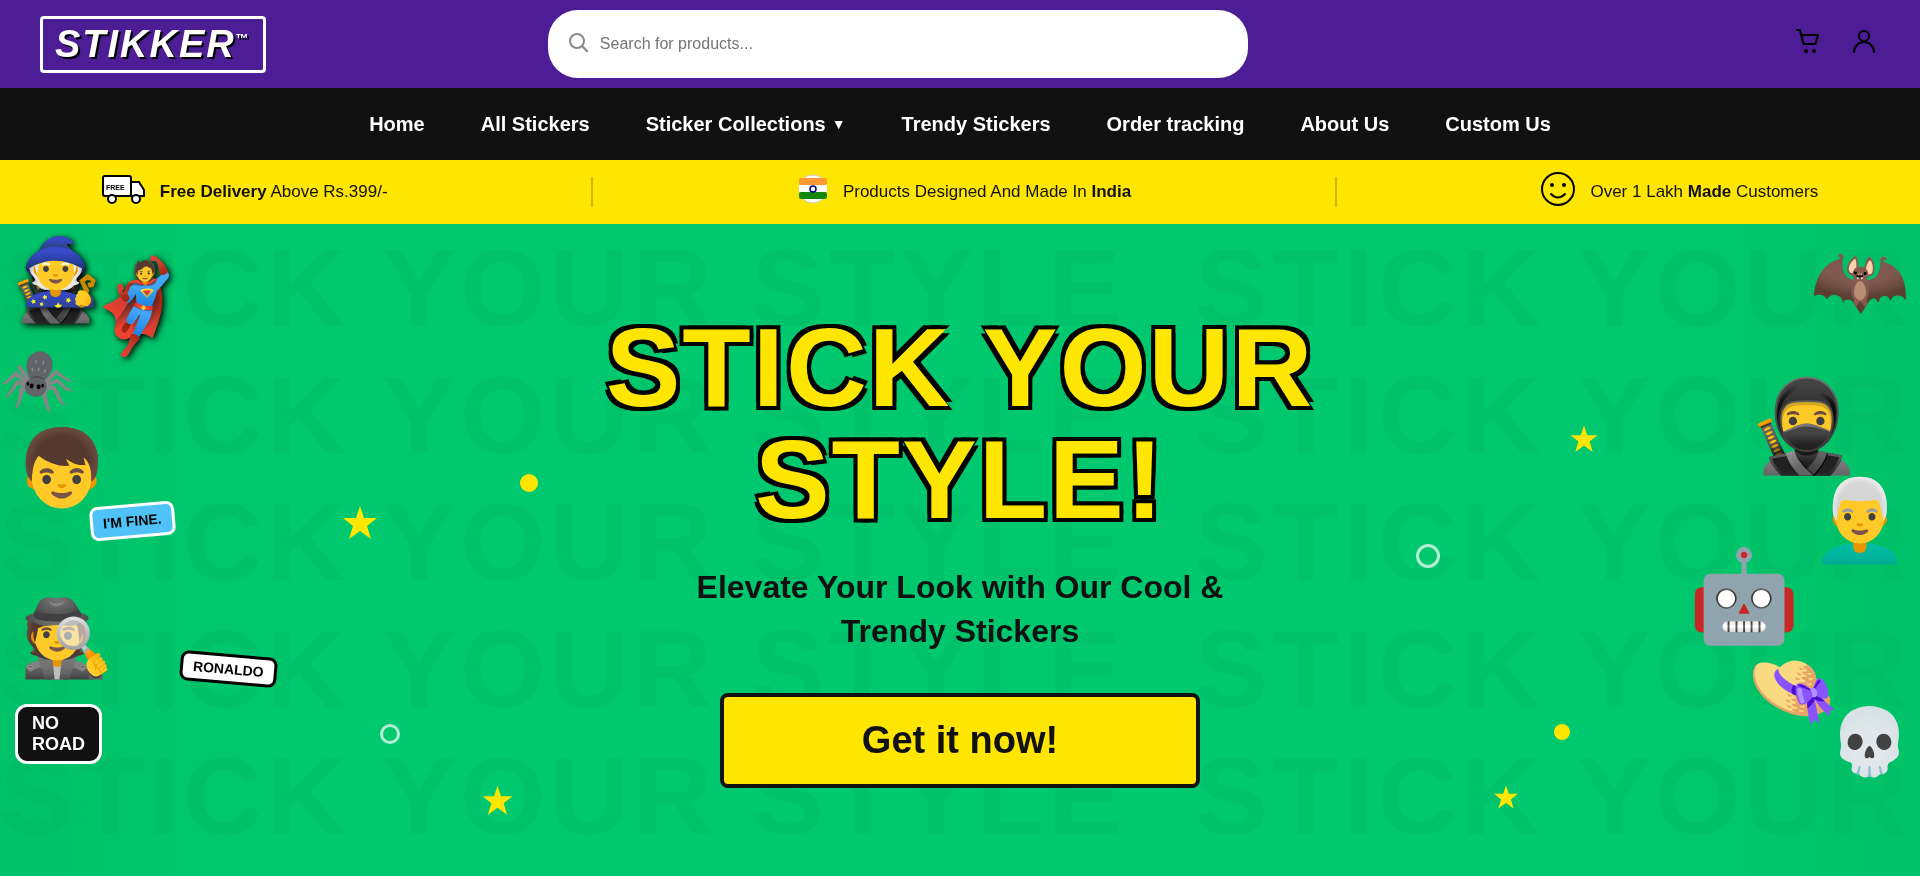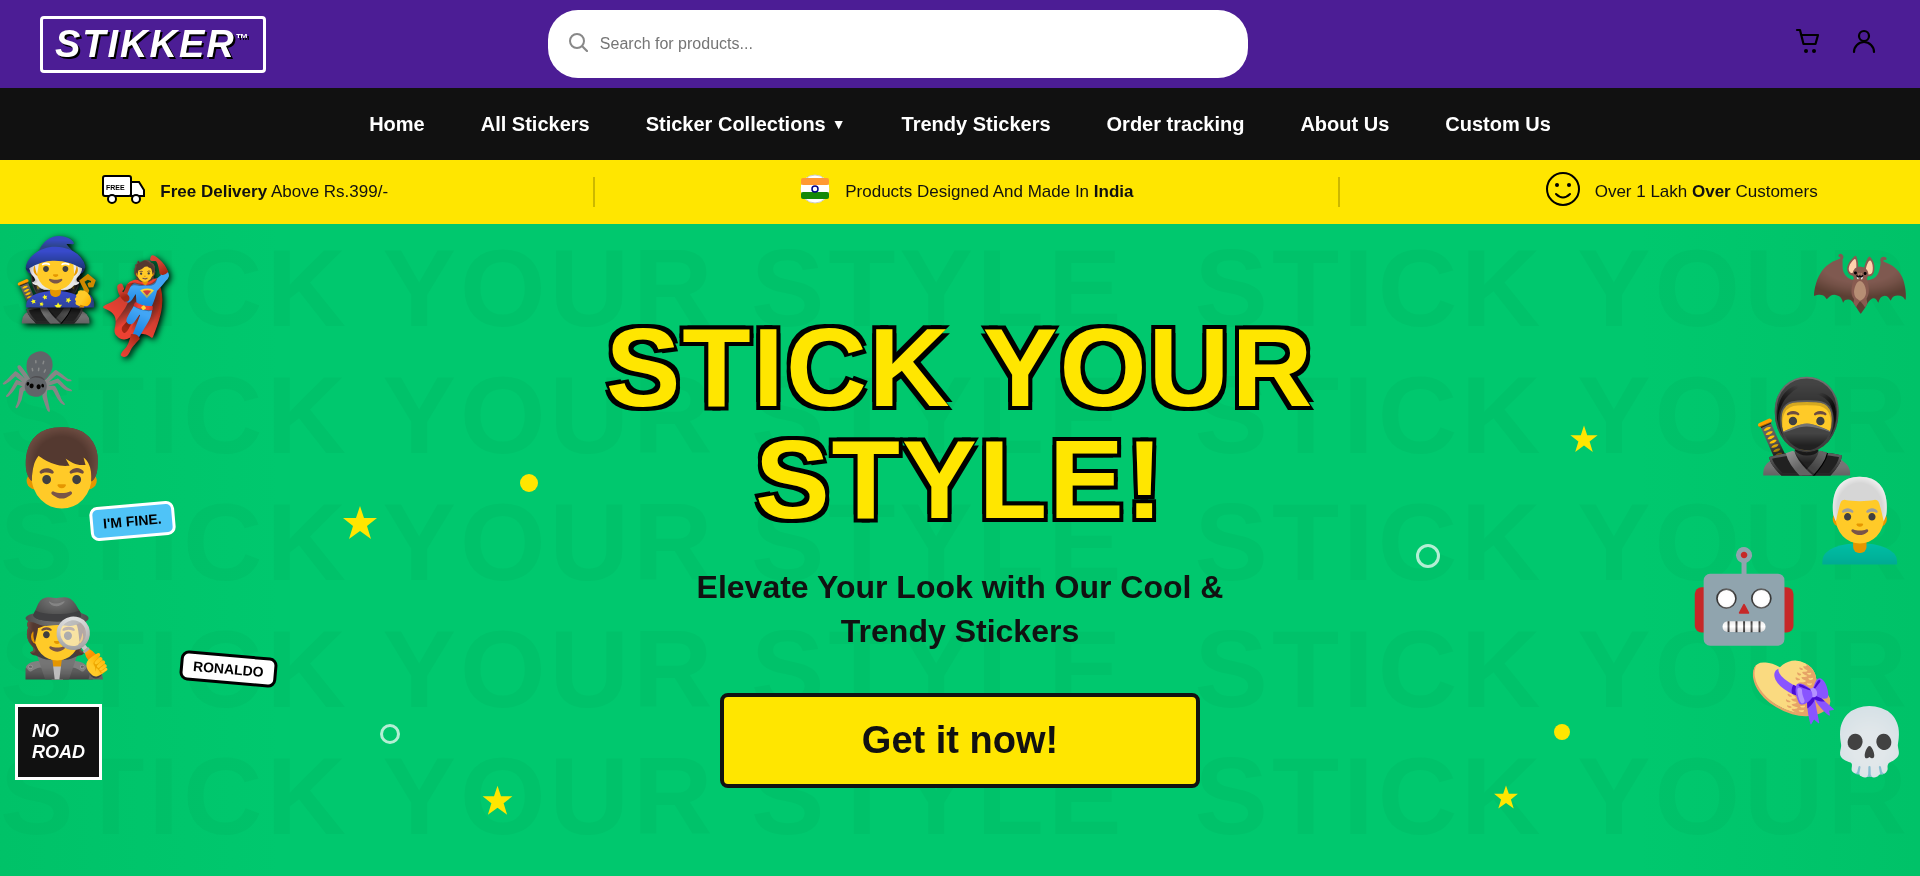--- a/index.html
+++ b/index.html
@@ -314,21 +314,21 @@
   <div class="info-item">
     <span class="info-icon">
       <svg width="36" height="36" viewBox="0 0 36 36" fill="none">
         <circle cx="18" cy="18" r="16" stroke="#000" stroke-width="2" fill="#FFE600"></circle>
         <circle cx="12" cy="14" r="2" fill="#000"></circle>
         <circle cx="24" cy="14" r="2" fill="#000"></circle>
         <path d="M11 23 Q18 30 25 23" stroke="#000" stroke-width="2" stroke-linecap="round" fill="none"></path>
       </svg>
     </span>
     <span class="info-text">
-      <span>Over 1 Lakh </span><strong>Over</strong><span> Customers</span>
+      <span>Over 1 Lakh </span><strong>Made</strong><span> Customers</span>
     </span>
   </div>
 </div>
 
 <section class="hero">
 
   <div class="hero-bg-text">
     <div class="hero-bg-row">STICK YOUR STYLE&nbsp;&nbsp;STICK YOUR STYLE&nbsp;&nbsp;STICK YOUR STYLE</div>
     <div class="hero-bg-row">STICK YOUR STYLE&nbsp;&nbsp;STICK YOUR STYLE&nbsp;&nbsp;STICK YOUR STYLE</div>
     <div class="hero-bg-row">STICK YOUR STYLE&nbsp;&nbsp;STICK YOUR STYLE&nbsp;&nbsp;STICK YOUR STYLE</div>
@@ -344,21 +344,21 @@
     <div style="position:absolute;left:80px;top:30px;font-size:90px;filter:drop-shadow(2px 2px 3px #000);">🦸</div>
 
     <div style="position:absolute;left:20px;top:10px;font-size:65px;filter:drop-shadow(2px 2px 3px #000);">🧙</div>
 
     <div style="position:absolute;left:15px;top:200px;font-size:75px;">👦</div>
 
     <div style="position:absolute;left:90px;top:280px;background:#4FC3F7;border-radius:8px;padding:6px 10px;font-size:14px;font-weight:bold;color:#000;border:3px solid #fff;transform:rotate(-5deg);">I'M FINE.</div>
 
     <div style="position:absolute;left:20px;top:370px;font-size:75px;">🕵️</div>
 
-    <div style="position:absolute;left:15px;top:480px;background:#111;border-radius:0;padding:14px 14px;font-size:18px;font-weight:900;color:#fff;border:3px solid #fff;font-style:italic;">NO<br>ROAD</div>
+    <div style="position:absolute;left:15px;top:480px;background:#111;border-radius:12px;padding:6px 14px;font-size:18px;font-weight:900;color:#fff;border:3px solid #fff;">NO<br>ROAD</div>
 
     <div style="position:absolute;left:180px;top:430px;background:#fff;border-radius:8px;padding:4px 10px;font-size:14px;font-weight:900;color:#000;border:3px solid #000;transform:rotate(5deg);">RONALDO</div>
 
     <div style="position:absolute;left:0px;top:120px;font-size:60px;">🕷️</div>
   </div>
 
   <div class="sticker-right">
 
     <div style="position:absolute;right:10px;top:10px;font-size:80px;">🦇</div>
 

